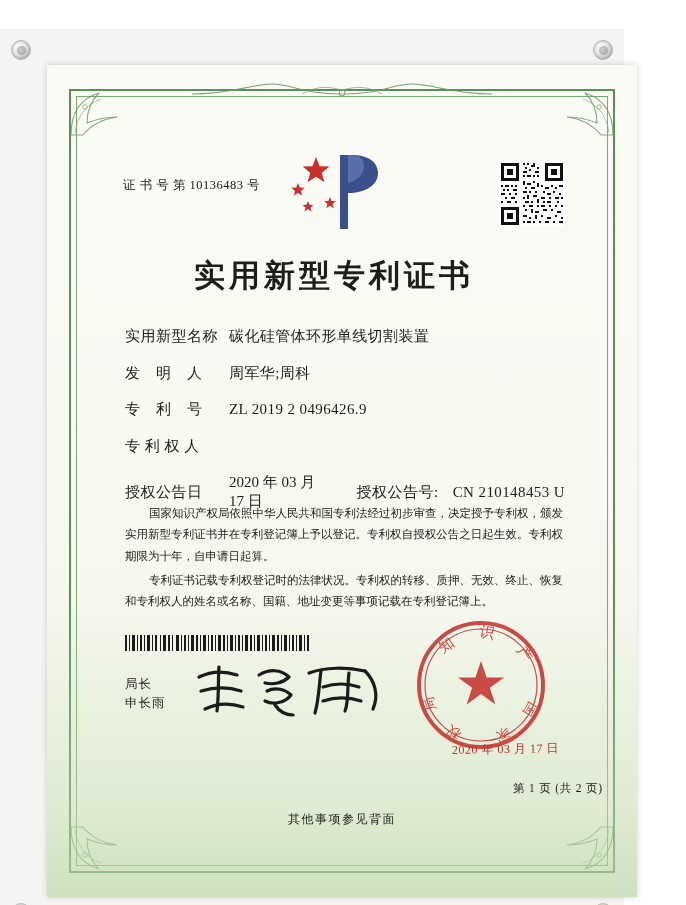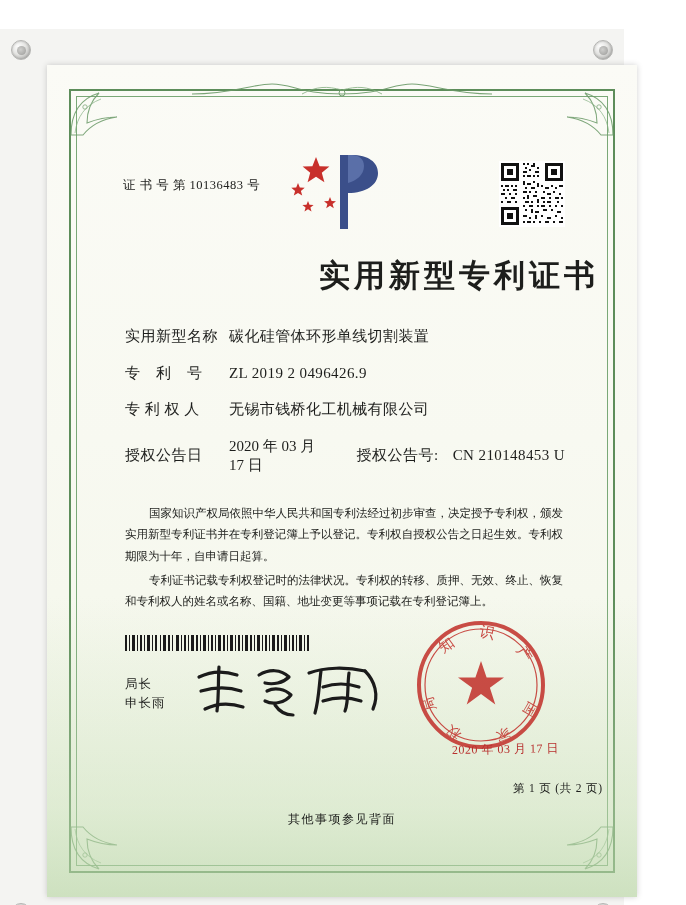--- a/index.html
+++ b/index.html
@@ -146,23 +146,23 @@
     right: 38px;
     top: 56px;
     width: 66px;
     height: 66px;
     background: #ffffff;
   }
 
   .title {
     position: absolute;
     left: 0;
-    right: 4px;
+    right: 16px;
     top: 150px;
-    text-align: right;
+    text-align: center;
     font-size: 31px;
     font-weight: bold;
     letter-spacing: 4px;
     color: #1d1e1c;
     font-family: "DejaVu Serif", "Liberation Serif", serif;
   }
 
   
   .fields {
     position: absolute;
@@ -441,26 +441,29 @@
       </svg>
 
       <div class="title">实用新型专利证书</div>
 
       <div class="fields">
         <div class="field-row">
           <span class="field-label">实用新型名称</span>
           <span class="field-value">碳化硅管体环形单线切割装置</span>
         </div>
         <div class="field-row">
+          <span class="field-label">发　明　人</span>
+          <span class="field-value">周军华;周科</span>
+        </div>
+        <div class="field-row">
           <span class="field-label">专　利　号</span>
           <span class="field-value">ZL 2019 2 0496426.9</span>
         </div>
         <div class="field-row">
           <span class="field-label">专 利 权 人</span>
-          <span class="field-value">无锡市钱桥化工机械有限公司</span>
         </div>
         <div class="field-row inline">
           <span class="field-label">授权公告日</span>
           <span>2020 年 03 月 17 日</span>
           <span class="sub-label" style="margin-left:34px">授权公告号:</span>
           <span class="sub-value">CN 210148453 U</span>
         </div>
       </div>
 
       <div class="paras">

